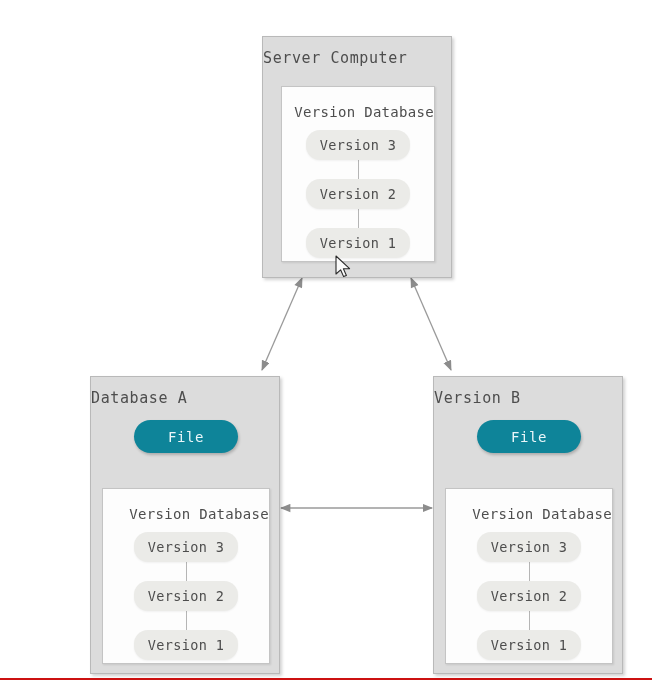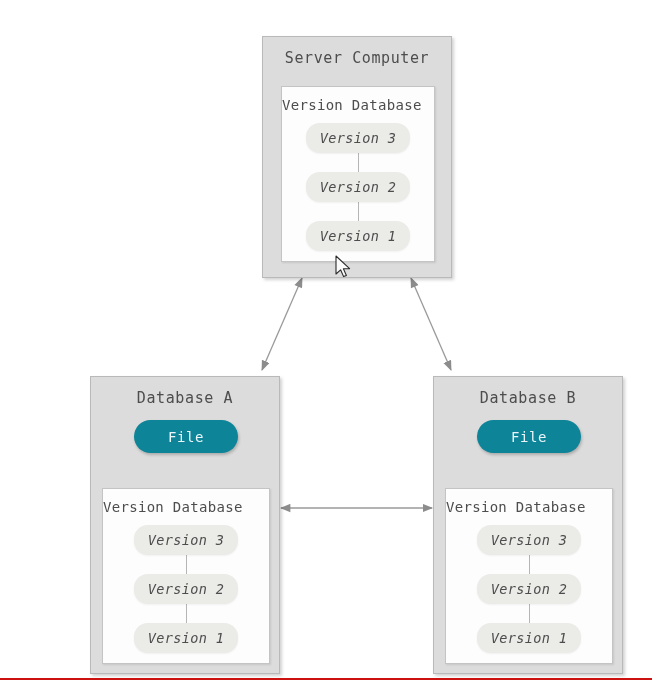--- a/index.html
+++ b/index.html
@@ -33,21 +33,20 @@
 
   
   .machine {
     position: absolute;
     background: #dcdcdc;
     border: 1px solid #b9b9b9;
     box-shadow: 2px 2px 3px rgba(0,0,0,0.18);
     box-sizing: border-box;
   }
   .machine-title {
-    text-align: center;
     color: #4d4d4d;
     font-size: 15px;
     letter-spacing: 0.6px;
     padding-top: 12px;
     padding-bottom: 2px;
     white-space: nowrap;
   }
 
   
   .file-pill {
@@ -68,31 +67,30 @@
 
   
   .vdb {
     position: absolute;
     background: #fdfdfd;
     border: 1px solid #c4c4c4;
     box-sizing: border-box;
     box-shadow: 1px 1px 2px rgba(0,0,0,0.10);
   }
   .vdb-title {
-    text-align: left;
+    text-align: right;
     color: #4d4d4d;
     font-size: 14px;
     letter-spacing: 0.3px;
-    padding-top: 10px;
+    padding-top: 17px;
     white-space: nowrap;
   }
   .version-stack {
     position: relative;
     margin-top: 10px;
-    font-style: italic;
   }
   .version-pill {
     position: relative;
     margin: 0 auto;
     width: 104px;
     height: 30px;
     border-radius: 14px;
     background: #ebebe8;
     display: flex;
     align-items: center;
@@ -185,21 +183,21 @@
         <div class="version-pill">Version 3</div>
         <div class="version-link"></div>
         <div class="version-pill">Version 2</div>
         <div class="version-link"></div>
         <div class="version-pill">Version 1</div>
       </div>
     </div>
   </div>
 
   <div class="machine" style="left:433px; top:376px; width:190px; height:298px;">
-    <div class="machine-title">Database B</div>
+    <div class="machine-title">Version B</div>
 
     <div class="file-pill" style="left:43px; top:43px;">
       <span>File</span>
     </div>
 
     <div class="vdb" style="left:11px; top:111px; width:168px; height:176px;">
       <div class="vdb-title">Version Database</div>
 
       <div class="version-stack">
         <div class="version-pill">Version 3</div>

